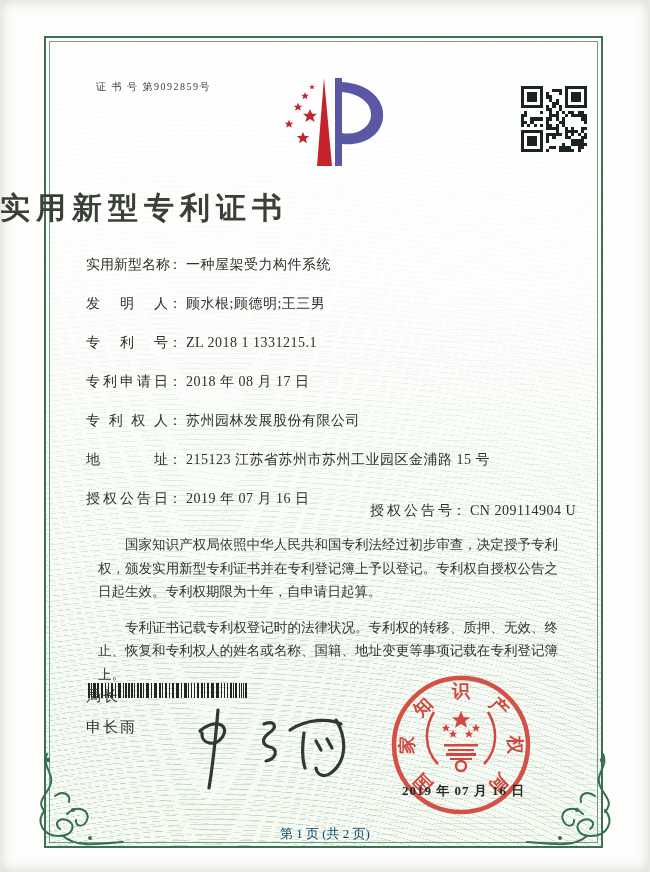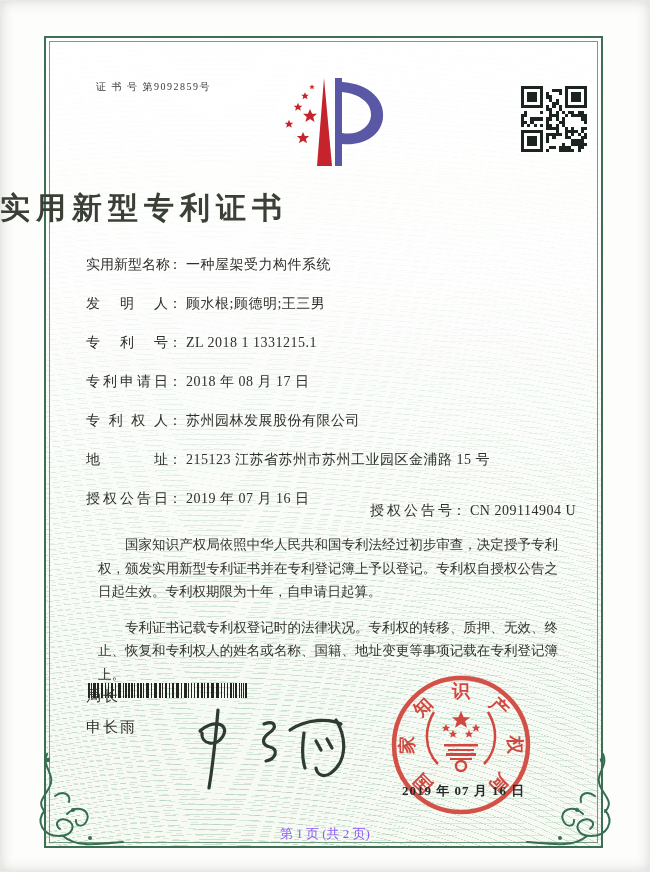--- a/index.html
+++ b/index.html
@@ -29,21 +29,21 @@
          letter-spacing:6px;color:#3b4037;}
   .row{left:86px;width:480px;font-size:14px;color:#2f302b;white-space:nowrap;}
   .lbl{display:inline-block;width:82px;text-align:justify;text-align-last:justify;}
   .colon{display:inline-block;margin:0 4px 0 0;}
   .val{letter-spacing:.5px;}
   .pair2{position:absolute;left:284px;top:0;white-space:nowrap;margin-top:12px;}
   .paras{left:86px;top:521px;width:484px;font-size:13.5px;line-height:23.5px;color:#33352e;}
   .paras p{margin:12px;text-indent:2em;text-align:justify;}
   .officer{left:86px;font-size:15px;letter-spacing:2px;color:#2e2f2a;}
   .seal-date{left:402px;top:782px;font-size:13px;letter-spacing:1px;color:#28292a;font-weight:bold;}
-  .footer{left:0;right:0;top:825px;text-align:center;font-size:13px;color:#8b5cf6;}
+  .footer{left:0;right:0;top:825px;text-align:center;font-size:13px;color:#0c4a6e;}
   svg{display:block;}
 </style>
 </head>
 <body>
 
 <div class="page">
 
   <div class="frame"></div>
 
   <div class="abs cert-no">证 书 号 第9092859号</div>

